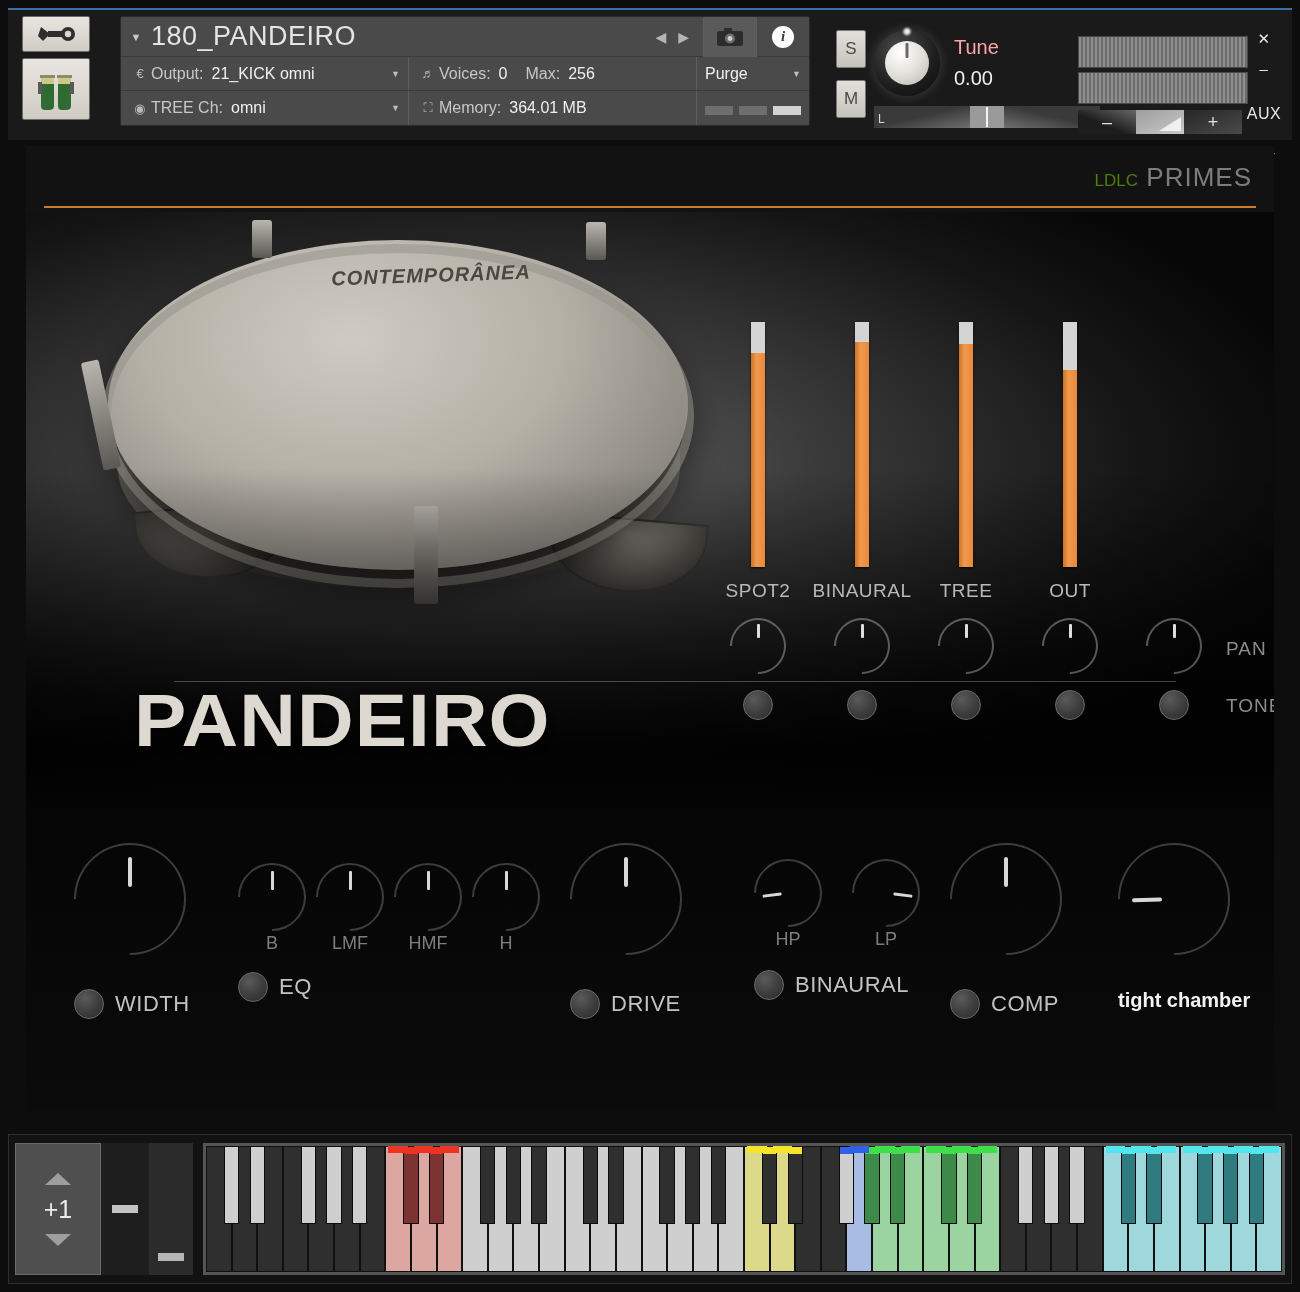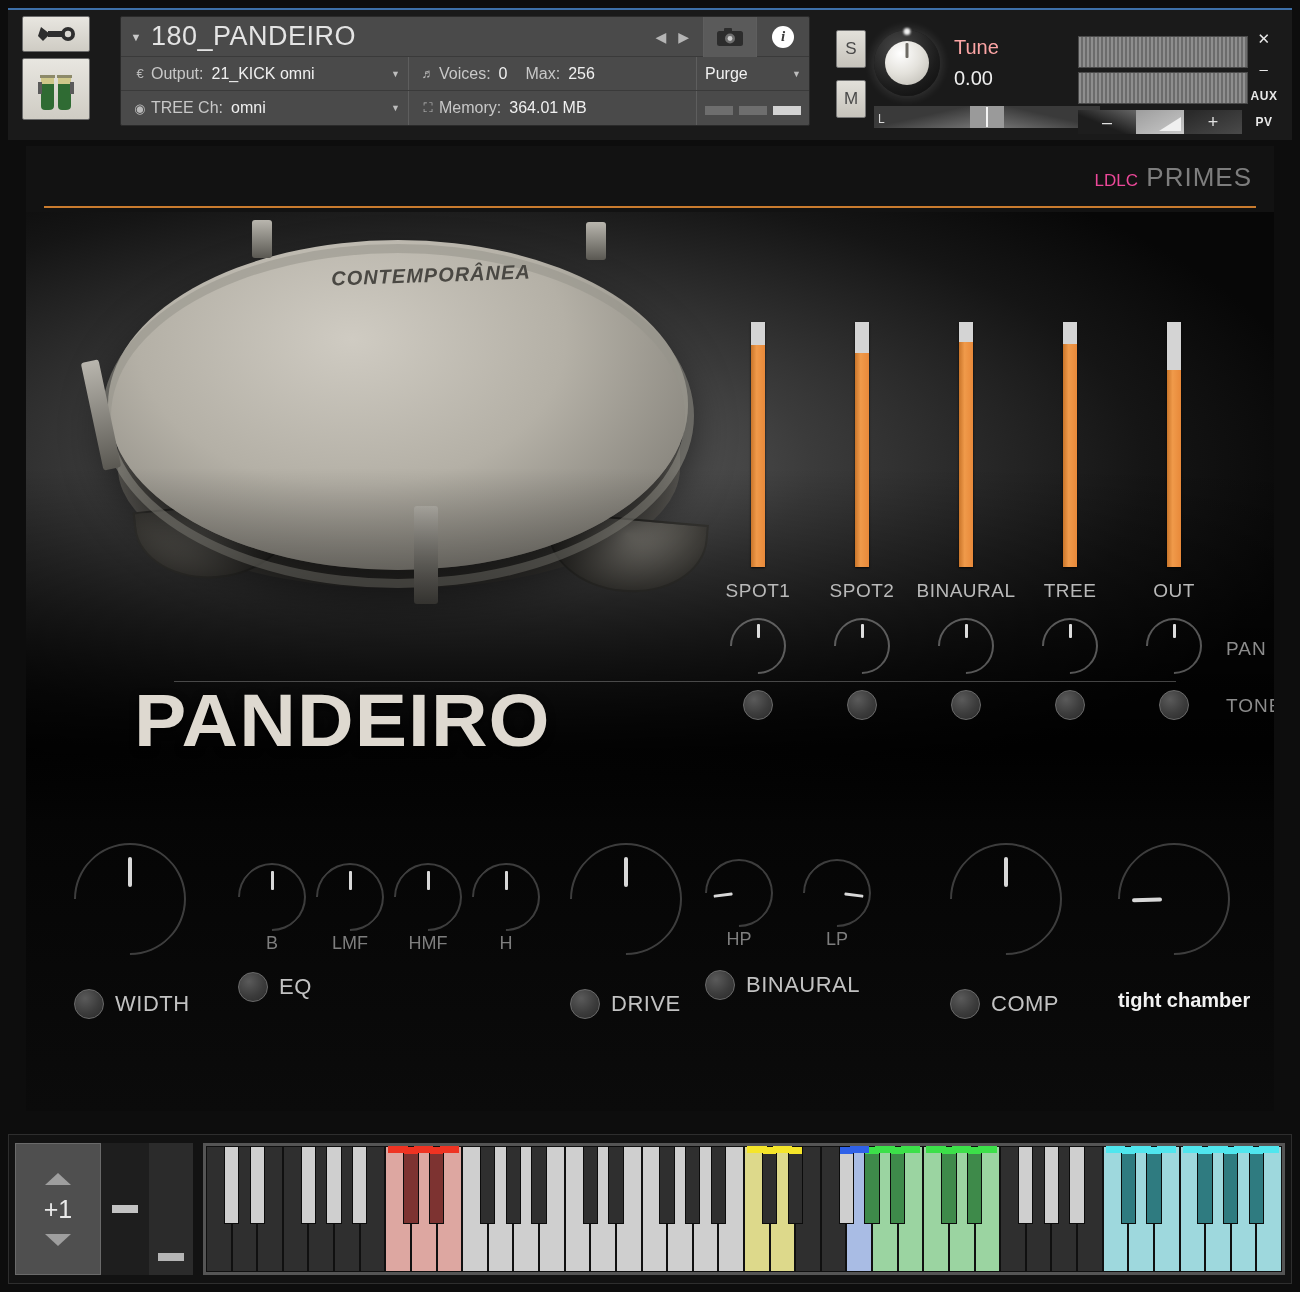--- a/index.html
+++ b/index.html
@@ -181,42 +181,42 @@
 
   
   .win-btns {
     position:absolute; right:8px; top:16px; width:40px;
     display:flex; flex-direction:column; align-items:center;
   }
   .win-btns div {
     color:#e8e8e8; font-size:15px; padding:6px 0; cursor:pointer; width:100%;
     text-align:center; letter-spacing:.5px;
   }
-  .win-btns .aux, .win-btns .pv { font-size:12px; font-weight:bold; }
+  .win-btns .aux, .win-btns .pv { font-size:16px; font-weight:normal;margin-top:16px; }
 
   
   .gui {
     position:relative; margin: 6px 18px 0 18px;
     width: 1248px; height: 965px;
     background:#0a0a0a; overflow:hidden;
   }
 
   
   .brand {
     position:relative; height:66px; padding:14px 18px 0 18px;
     background:#121212;
   }
   .brand-left { font-size: 30px; font-weight: bold; font-style: italic; letter-spacing:-.5px; }
   .brand-left .w1 { color:#e6e1d6; }
   .brand-left .w2 { color:#e08a33; }
   .brand-right {
     position:absolute; right:22px; top:16px;
     color:#7d7d7d; font-size:26px; letter-spacing:1px;
   }
-  .brand-right .small { font-size:17px; color:#ec4899; letter-spacing:0;margin-top:16px; }
+  .brand-right .small { font-size:17px; color:#4d7c0f; letter-spacing:0;margin-top:16px; }
   .brand-rule {
     position:absolute; left:18px; right:18px; top:60px;
     height:2px; background:#c97b2e;
   }
 
   
   .photo {
     position:relative; height:610px;
     background:
       radial-gradient(ellipse 70% 60% at 35% 42%, #6f6f6f 0%, #3b3b3b 40%, #151515 78%, #070707 100%);
@@ -575,26 +575,20 @@
         <div class="tens t4"></div>
         <div class="logo">CONTEMPORÂNEA</div>
       </div>
 
       <div class="big-title">PANDEIRO</div>
 
       <div class="mixer">
         <div class="faders" id="faders">
             <div class="fader-col">
               <div class="fader">
-                <div class="fill" style="height:90.7%"></div>
-              </div>
-              <div class="fader-lbl">SPOT1</div>
-            </div>
-            <div class="fader-col">
-              <div class="fader">
                 <div class="fill" style="height:87.2%"></div>
               </div>
               <div class="fader-lbl">SPOT2</div>
             </div>
             <div class="fader-col">
               <div class="fader">
                 <div class="fill" style="height:91.7%"></div>
               </div>
               <div class="fader-lbl">BINAURAL</div>
             </div>
@@ -724,21 +718,21 @@
         <div class="knob-l">
           <div class="ring"></div>
           <div class="nd" id="k-drive" style="transform: rotate(0deg);"></div>
         </div>
         <div class="fx-foot" style="margin-top:34px;">
           <div class="led"></div>
           <div class="name">DRIVE</div>
         </div>
       </div>
 
-      <div class="fxgroup" style="left:679px; top:38px;">
+      <div class="fxgroup" style="left:728px; top:38px;">
         <div style="display:flex; gap:30px;" id="filterknobs">
             <div>
               <div class="knob-m">
                 <div class="ring"></div>
                 <div class="nd" style="transform: rotate(-97.2deg);"></div>
               </div>
               <div class="k-lbl">HP</div>
             </div>
             <div>
               <div class="knob-m">

